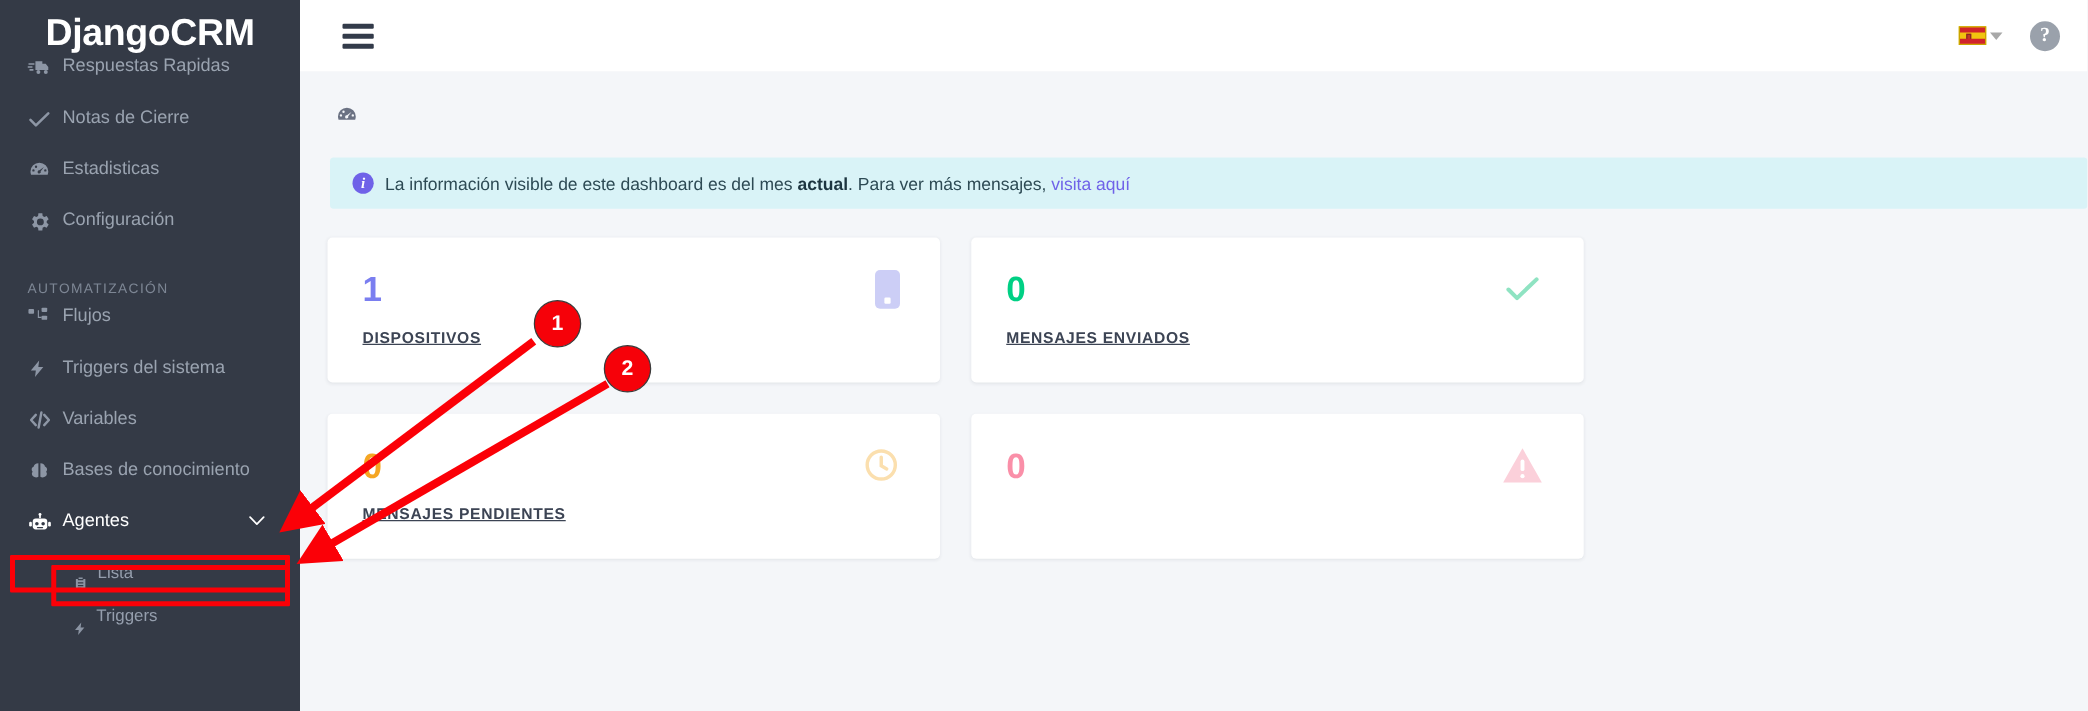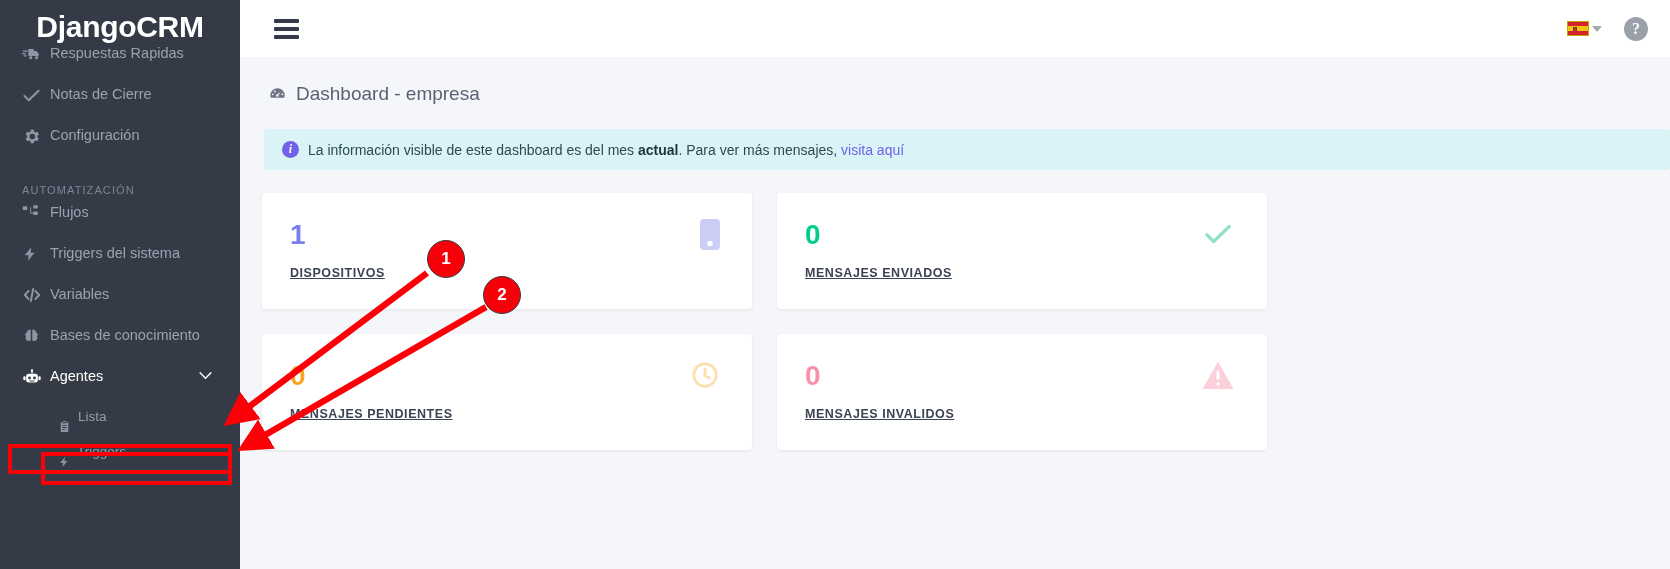--- a/index.html
+++ b/index.html
@@ -230,20 +230,28 @@
 
     <div class="nav-item">
       <span class="ic">
         <svg width="19" height="19" viewBox="0 0 24 24" fill="none" stroke="currentColor" stroke-width="2.6" stroke-linecap="round" stroke-linejoin="round">
             <path d="M3 12.5l5.5 5.5L21 6"></path>
           </svg>
       </span>
       <span class="lbl">Notas de Cierre</span>
     </div>
 
+    <div class="nav-item">
+      <span class="ic">
+        <svg width="19" height="19" viewBox="0 0 24 24" fill="currentColor">
+            <path d="M12 4a9 9 0 00-9 9 9 9 0 00.6 3.2h16.8A9 9 0 0021 13a9 9 0 00-9-9zm4.6 4.3l-3.3 4.4a1.6 1.6 0 11-1.2-1l4.5-3.4zM6 13a1.2 1.2 0 110-2.4A1.2 1.2 0 016 13zm2.6-3.7a1.2 1.2 0 110-2.4 1.2 1.2 0 010 2.4zM18 13a1.2 1.2 0 110-2.4A1.2 1.2 0 0118 13z"></path>
+          </svg>
+      </span>
+      <span class="lbl">Estadisticas</span>
+    </div>
 
     <div class="nav-item">
       <span class="ic">
         <svg width="19" height="19" viewBox="0 0 24 24" fill="currentColor">
             <path d="M19.4 13a7.7 7.7 0 000-2l2-1.6-2-3.4-2.4 1a7.6 7.6 0 00-1.7-1L15 3.4H11l-.3 2.6a7.6 7.6 0 00-1.7 1l-2.4-1-2 3.4 2 1.6a7.7 7.7 0 000 2l-2 1.6 2 3.4 2.4-1a7.6 7.6 0 001.7 1l.3 2.6h4l.3-2.6a7.6 7.6 0 001.7-1l2.4 1 2-3.4zM13 15.5a3.5 3.5 0 110-7 3.5 3.5 0 010 7z"></path>
           </svg>
       </span>
       <span class="lbl">Configuración</span>
     </div>
 
@@ -347,21 +355,20 @@
         <div class="help-icon">?</div>
       </div>
     </div>
 
     <div class="page-title">
       <span class="gauge">
         <svg width="19" height="19" viewBox="0 0 24 24" fill="currentColor">
             <path d="M12 4a9 9 0 00-9 9 9 9 0 00.6 3.2h16.8A9 9 0 0021 13a9 9 0 00-9-9zm4.6 4.3l-3.3 4.4a1.6 1.6 0 11-1.2-1l4.5-3.4zM6 13a1.2 1.2 0 110-2.4A1.2 1.2 0 016 13zm2.6-3.7a1.2 1.2 0 110-2.4 1.2 1.2 0 010 2.4zM18 13a1.2 1.2 0 110-2.4A1.2 1.2 0 0118 13z"></path>
           </svg>
       </span>
-      <span>Dashboard - empresa</span>
     </div>
 
     <div class="banner">
       <span class="info-dot">i</span>
       <span>
         <span>La información visible de este dashboard es del mes </span><b>actual</b><span>. Para ver más mensajes, </span><a href="#">visita aquí</a>
       </span>
     </div>
 
     <div class="cards">
@@ -390,21 +397,20 @@
         <div class="card-icon">
           <svg width="30" height="30" viewBox="0 0 24 24" fill="none" stroke="#fbdfae" stroke-width="2.2">
               <circle cx="12" cy="12" r="9"></circle>
               <path d="M12 7v5.5l3.5 2" stroke-linecap="round"></path>
             </svg>
         </div>
       </div>
 
       <div class="card">
         <div class="value" style="color:#fa8fa8">0</div>
-        <div class="label">MENSAJES INVALIDOS</div>
         <div class="card-icon">
           <svg width="34" height="31" viewBox="0 0 24 22" fill="#fbd0da">
               <path d="M12 1.2L23 20.6H1L12 1.2z"></path>
               <rect x="10.9" y="7.5" width="2.2" height="6.6" rx="1.1" fill="#ffffff"></rect>
               <circle cx="12" cy="17" r="1.2" fill="#ffffff"></circle>
             </svg>
         </div>
       </div>
 
     </div>

